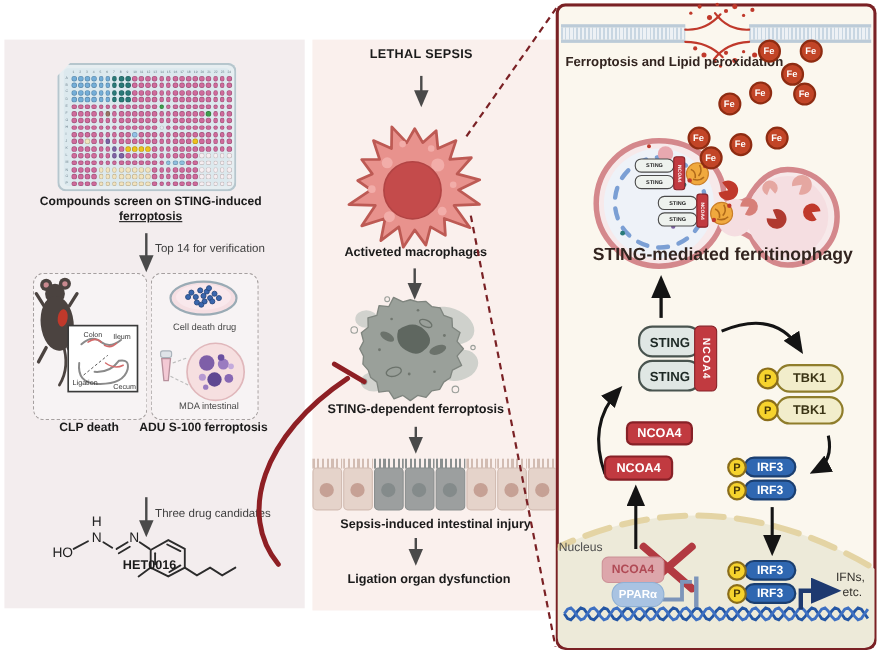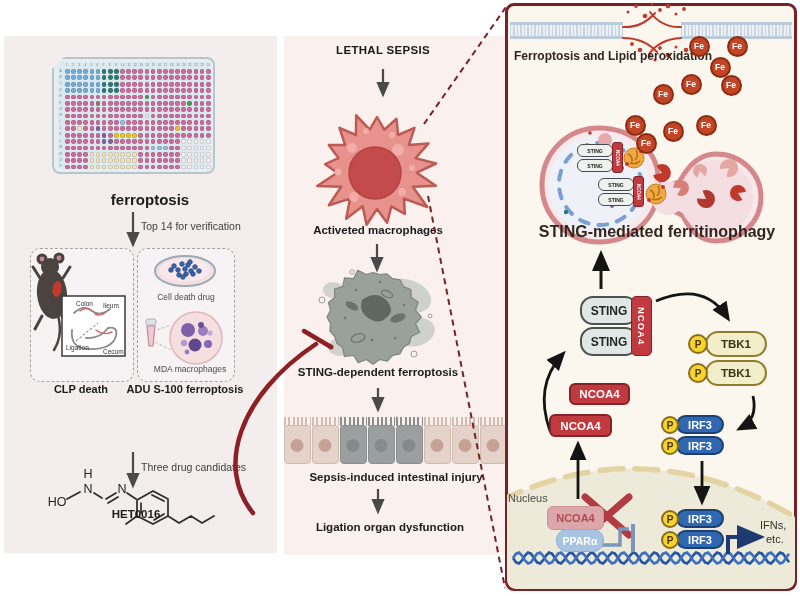--- a/index.html
+++ b/index.html
@@ -669,26 +669,27 @@
       <g fill="none" stroke="#9a9f9a" stroke-width="1">
         <circle cx="322" cy="300" r="3"></circle>
           <circle cx="331" cy="347" r="2.5"></circle>
           <circle cx="414" cy="354" r="3"></circle>
         <circle cx="430" cy="316" r="2"></circle>
           <circle cx="352" cy="272" r="2.2"></circle>
       </g>
     </g>
   </svg>
 
-  <div class="lbl cap" style="left:150px;top:191px;font-size:15px;">ferroptosis</div>
+  <div class="lbl cap" style="left:137px;top:177px;font-size:11px;">Compounds screen on STING-induced</div>
+  <div class="lbl cap" style="left:137px;top:191px;font-size:11px;text-decoration:underline;">ferroptosis</div>
   <div class="sub" style="left:141px;top:220px;font-size:10.5px;">Top 14 for verification</div>
   <div class="lbl cap" style="left:81px;top:383px;font-size:11px;">CLP death</div>
   <div class="lbl cap" style="left:185px;top:383px;font-size:11px;">ADU S-100 ferroptosis</div>
   <div class="sub cap" style="left:186px;top:292px;font-size:8.5px;color:#4a4a4a;">Cell death drug</div>
-  <div class="sub cap" style="left:190px;top:364px;font-size:8.5px;color:#4a4a4a;">MDA macrophages</div>
+  <div class="sub cap" style="left:190px;top:364px;font-size:8.5px;color:#4a4a4a;">MDA intestinal</div>
   <div class="sub" style="left:141px;top:461px;font-size:10.5px;">Three drug candidates</div>
   <div class="lbl cap" style="left:136px;top:508px;font-size:11.5px;">HET0016</div>
 
   <div class="lbl cap" style="left:383px;top:44px;font-size:11.5px;letter-spacing:0.3px;">LETHAL SEPSIS</div>
   <div class="lbl cap" style="left:378px;top:224px;font-size:11.5px;">Activeted macrophages</div>
   <div class="lbl cap" style="left:396px;top:471px;font-size:11.5px;">Sepsis-induced intestinal injury</div>
   <div class="lbl cap" style="left:378px;top:366px;font-size:11.5px;">STING-dependent ferroptosis</div>
   <div class="lbl cap" style="left:390px;top:521px;font-size:11.5px;">Ligation organ dysfunction</div>
 
   <svg id="gfx-top" class="abs" style="left:0;top:0;pointer-events:none;" width="800" height="596" viewBox="0 0 800 596">

